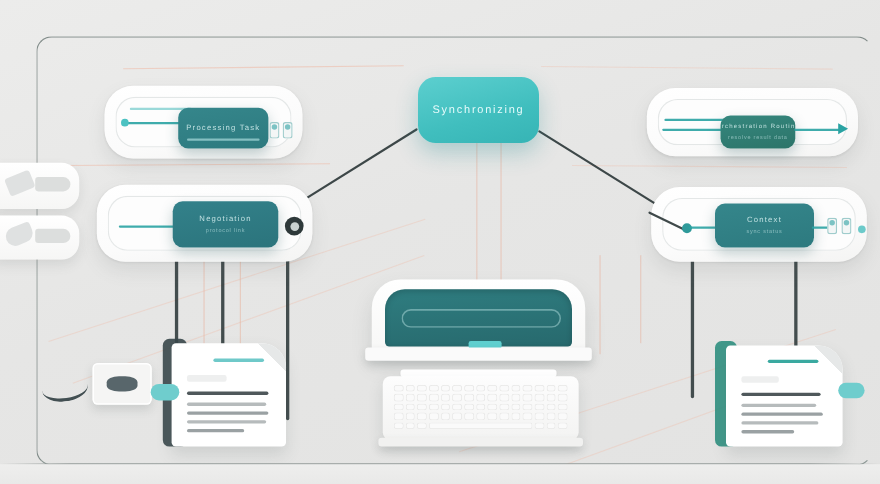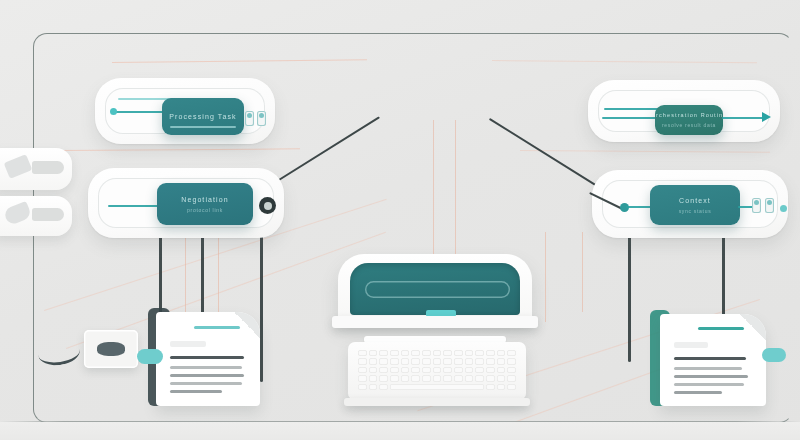--- a/index.html
+++ b/index.html
@@ -141,20 +141,23 @@
 
   <div class="dark" style="left:380px;top:118px;width:122px;transform:rotate(148deg);"></div>
   <div class="dark" style="left:490px;top:118px;width:130px;transform:rotate(32deg);"></div>
 
   <div class="dropline" style="left:159px;top:232px;height:108px;"></div>
   <div class="dropline" style="left:201px;top:232px;height:128px;"></div>
   <div class="dropline" style="left:260px;top:232px;height:150px;"></div>
   <div class="dropline" style="left:628px;top:232px;height:130px;"></div>
   <div class="dropline" style="left:722px;top:232px;height:108px;"></div>
 
+  <div class="hub" style="left:380px;top:70px;width:110px;height:60px;">
+    <span class="blurtext">Synchronizing</span>
+  </div>
 
   <div class="panel" style="left:95px;top:78px;width:180px;height:66px;">
     <div class="inner"></div>
   </div>
   <div class="pipe thin" style="left:118px;top:98px;width:56px;"></div>
   <div class="pipe" style="left:113px;top:111px;width:60px;"></div>
   <div class="dot" style="left:110px;top:108px;width:7px;height:7px;background:#4cc2c2;"></div>
   <div class="chip" style="left:162px;top:98px;width:82px;height:37px;background:linear-gradient(170deg,#35868b,#2d7a7f);">
     <div class="t1">Processing Task</div>
     <div class="bar"></div>

